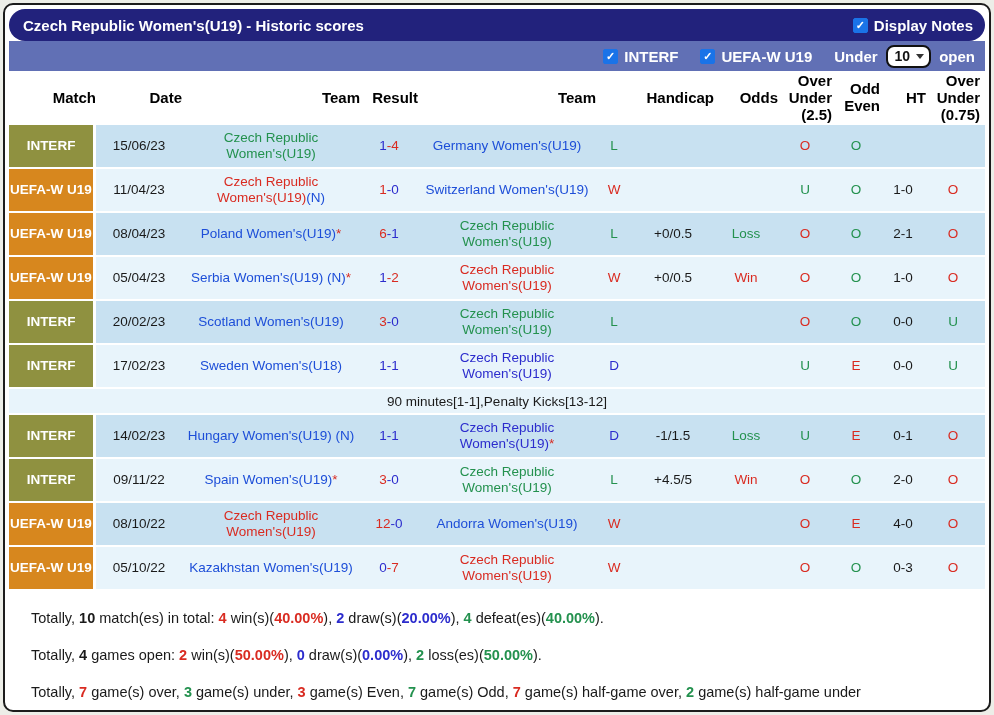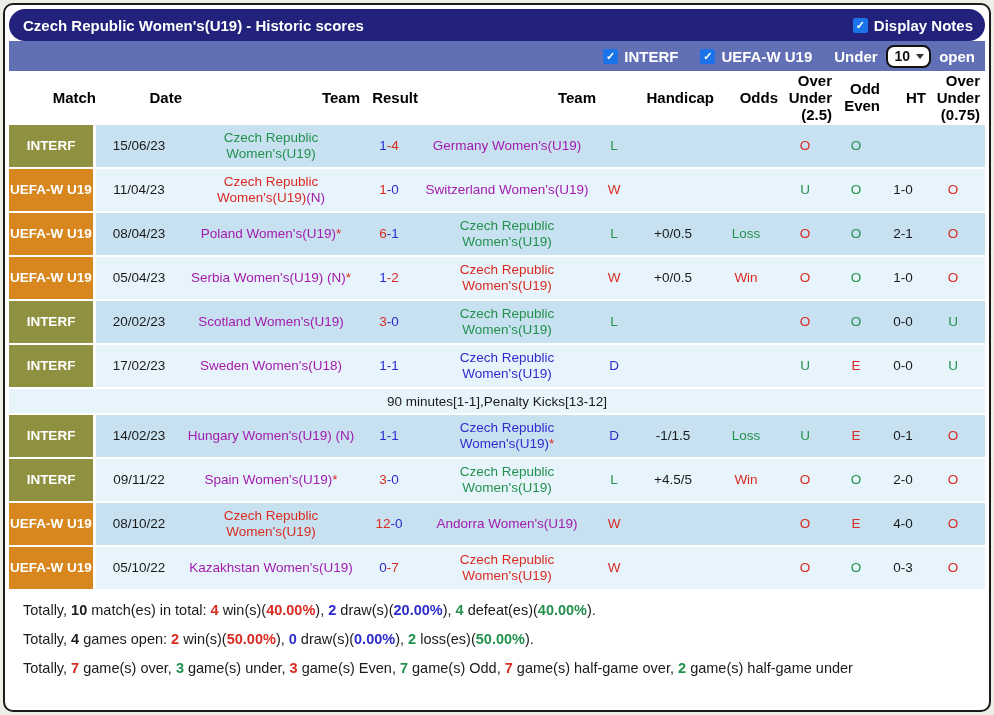--- a/index.html
+++ b/index.html
@@ -21,26 +21,26 @@
   .row-band{display:flex;margin-top:2px;}
   .badge{width:84px;margin-right:3px;display:flex;align-items:center;justify-content:center;text-align:center;color:#fff;font-weight:bold;font-size:13.5px;line-height:16px;flex-shrink:0;}
   .badge-interf{background:#8f9140;}
   .badge-uefa{background:#d7871e;}
   .cols{display:grid;grid-template-columns:86px 178px 58px 178px 36px 82px 64px 54px 48px 46px 54px;flex:1;align-items:center;min-height:42px;font-size:13.5px;color:#1a1a1a;}
   .cell{text-align:center;line-height:16px;padding:2px 1px;}
   .shade-a{background:#c8e1f1;}
   .shade-b{background:#e8f4fb;}
   .note-band{margin-top:2px;height:24px;display:flex;align-items:center;justify-content:center;font-size:13.5px;color:#1a1a1a;}
   .summary{padding:5px 10px 0 10px;font-size:14.5px;color:#1a1a1a;}
-  .summary p{margin:4px;line-height:25px;}
+  .summary p{margin:12px;line-height:25px;}
   .bold{font-weight:bold;}
   .c-red{color:#d92b21;}
   .c-green{color:#23914e;}
   .c-blue{color:#2c2ccd;}
-  .c-black{color:#a21caf;}
+  .c-black{color:#1d4ed8;}
 </style>
 </head>
 <body>
 
 <div class="page">
   <div class="frame">
 
     <div class="title-bar">
       <span>Czech Republic Women's(U19) - Historic scores</span>
       <span class="chk-group">

